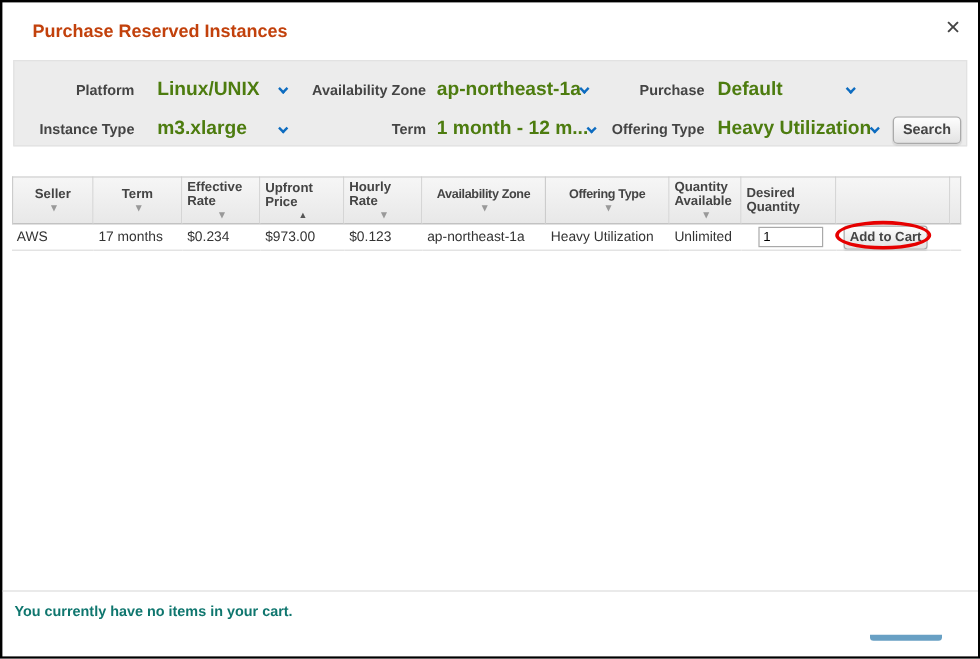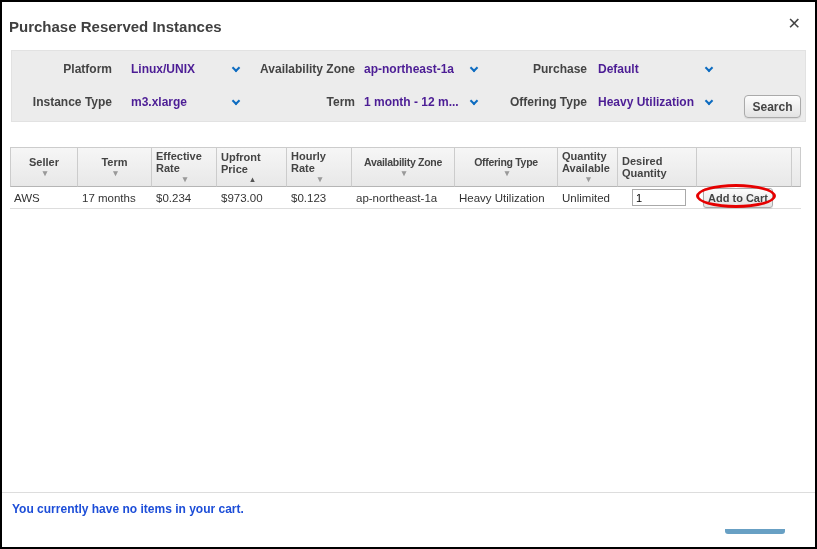--- a/index.html
+++ b/index.html
@@ -5,43 +5,43 @@
   * { margin:0; padding:0; box-sizing:border-box; }
   body { background:#fff; font-family:"Liberation Sans", sans-serif; }
 
   .dialog {
     position:relative; width:817px; height:549px;
     border:2px solid #000; background:#fff; overflow:hidden;
   }
 
   
   .title {
-    position:absolute; left:7px; top:16px;
-    font-size:15px; font-weight:700; color:#404040;
+    position:absolute; left:25px; top:16px;
+    font-size:15px; font-weight:700; color:#c2410c;
   }
   .close {
     position:absolute; right:14px; top:14px;
     font-size:16px; color:#444; cursor:pointer; line-height:16px;
   }
 
   
   .panel {
     position:absolute; left:9px; top:48px; width:795px; height:72px;
     background:#ececec; border:1px solid #e2e2e2; padding-top:11px;
   }
-  .frow { display:flex; align-items:flex-start; height:26px; margin-bottom:7px; }
+  .frow { display:flex; align-items:center; height:26px; margin-bottom:7px; }
   .flabel { font-size:12px; font-weight:700; color:#444; text-align:right; }
   .l1 { width:100px; margin-right:19px; }
   .l2 { width:112px; margin-right:9px; }
   .l3 { width:106px; margin-right:11px; }
   .dd { display:flex; align-items:center; justify-content:space-between; cursor:pointer; }
   .d1 { width:112px; }
   .d2 { width:117px; }
   .d3 { width:118px; }
-  .ddval { font-size:12px; font-weight:700; color:#4c1d95; white-space:nowrap; }
+  .ddval { font-size:16px; font-weight:700; color:#4d7c0f; white-space:nowrap; }
   .chev {
     width:6px; height:6px; margin-right:4px; margin-top:-3px;
     border-right:2px solid #0d6cc0; border-bottom:2px solid #0d6cc0;
     transform:rotate(45deg); flex:none;
   }
   .btn {
     font-family:"Liberation Sans", sans-serif;
     background:linear-gradient(#fdfdfd,#e3e3e3);
     border:1px solid #aaa; border-radius:4px;
     font-size:12px; font-weight:700; color:#444; cursor:pointer;
@@ -83,21 +83,21 @@
     position:absolute; left:6px; top:1px; width:70px; height:20px;
     font-size:11px; font-weight:700; border-radius:3px; padding:0;
   }
   .annotation-ellipse {
     position:absolute; left:-1px; top:-3px; width:80px; height:24px;
     border:3px solid #e60000; border-radius:50%; pointer-events:none;
   }
 
   
   .sep { position:absolute; left:0; top:490px; width:813px; border-top:1px solid #ddd; }
-  .cart-status { position:absolute; left:10px; top:500px; font-size:12px; font-weight:700; color:#1d4ed8; }
+  .cart-status { position:absolute; left:10px; top:500px; font-size:12px; font-weight:700; color:#0f766e; }
   .cancel-btn { position:absolute; left:648px; top:496px; width:60px; height:31px; border-radius:5px; }
   .viewcart-btn {
     position:absolute; left:715px; top:496px; width:80px; height:31px;
     border-radius:5px; border:1px solid #7ea8c6;
     background:linear-gradient(#aed0e8,#93bfdf);
     font-size:12.5px; font-weight:700; color:#fff; cursor:pointer;
     font-family:"Liberation Sans", sans-serif;
   }
   .viewcart-shadow {
     position:absolute; left:723px; top:527px; width:60px; height:5px;

